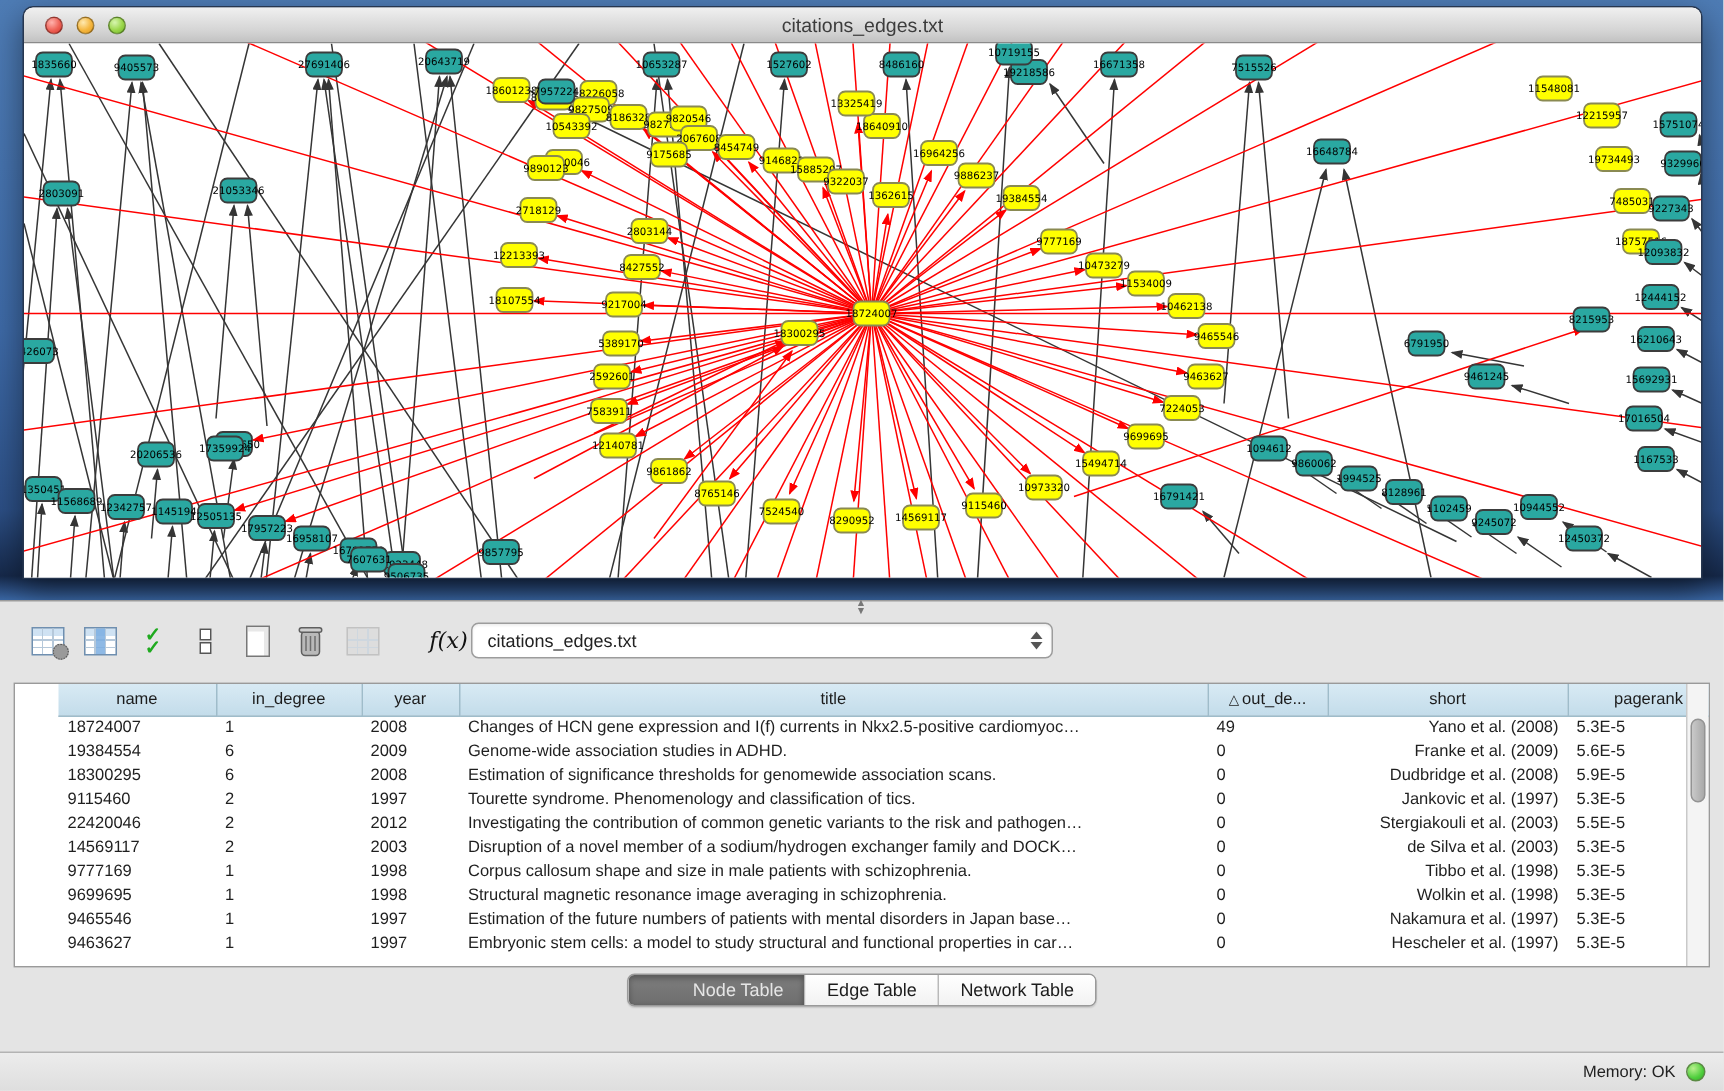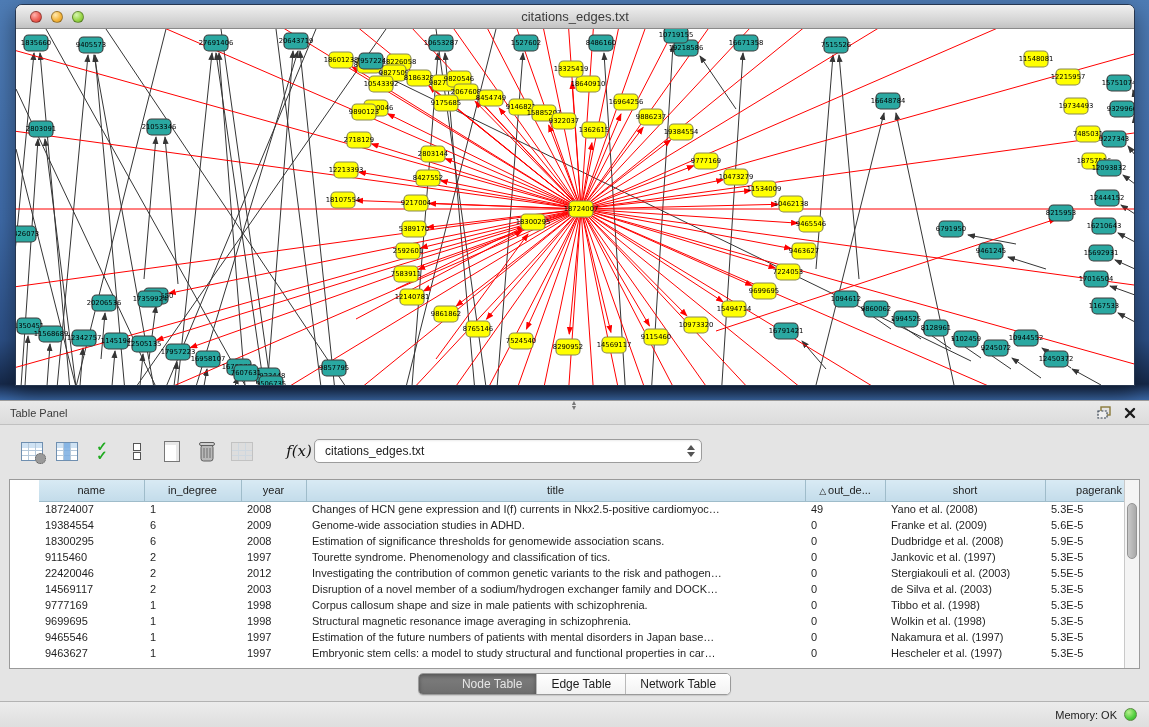--- a/index.html
+++ b/index.html
@@ -57,21 +57,21 @@
   table { border-collapse:collapse; table-layout:fixed; width:1114px; }
   col.c-name{width:105px} col.c-ind{width:97px} col.c-year{width:65px}
   col.c-title{width:499px} col.c-out{width:80px} col.c-short{width:160px}
   col.c-pr{width:108px}
   thead th { height:21px; background:linear-gradient(180deg,#d8eaf4,#c3dcea);
     border:1px solid #9fbcca; border-top:none; font-size:11px; font-weight:normal;
     color:#1c1c1c; text-align:center; cursor:pointer; }
   thead th:first-child{ border-left:none; }
   tbody td { height:16px; font-size:11px; color:#1f1f1f; padding:0 6px;
     white-space:nowrap; overflow:hidden; }
-  tbody td:nth-child(6){ text-align:left; }
+  tbody td:nth-child(6){ text-align:right; }
   .sort-tri { font-size:9px; color:#222; margin-right:2px; }
   .vscroll { position:absolute; right:0; top:0; bottom:0; width:15px;
     background:#f4f4f4; border-left:1px solid #c9c9c9; }
   .vthumb { position:absolute; top:23px; left:2px; width:10px; height:56px;
     background:linear-gradient(90deg,#c9c9c9,#a9a9a9); border-radius:5px;
     border:1px solid #939393; }
 
   .tabs-row { height:30px; display:flex; align-items:center; justify-content:center; }
   .seg { display:flex; border:1px solid #9a9a9a; border-radius:5px; overflow:hidden;
     background:#fff; box-shadow:0 1px 1px rgba(0,0,0,.12); }
@@ -714,35 +714,20 @@
             <text x="565" y="182.4" text-anchor="middle" font-size="6.8" fill="#000">18724007</text>
           </g>
         </svg>
     </div>
   </div>
 </div>
 
 <div class="table-panel">
   <div class="divider-handle">▲<br>▼</div>
 
-  <div class="panel-header">
-    <span class="ptitle">Table Panel</span>
-    <span class="spacer"></span>
-    <span class="ph-icon">
-      <svg width="15" height="13">
-          <rect x="4" y="1" width="9" height="8" fill="none" stroke="#8a7a3a" stroke-width="1.4"></rect>
-          <rect x="1" y="5" width="9" height="7" fill="#efefef" stroke="#34404f" stroke-width="1.2" stroke-dasharray="2 1.4"></rect>
-        </svg>
-    </span>
-    <span class="ph-icon">
-      <svg width="12" height="12">
-          <path d="M2,2 L10,10 M10,2 L2,10" stroke="#1c1c1c" stroke-width="2.4" stroke-linecap="round"></path>
-        </svg>
-    </span>
-  </div>
 
   <div class="toolbar">
     <span class="tb-icon">
         <span class="ico-grid">
           <span class="gear"></span>
         </span>
       </span>
     <span class="tb-icon">
         <span class="ico-grid colsel"></span>
       </span>

